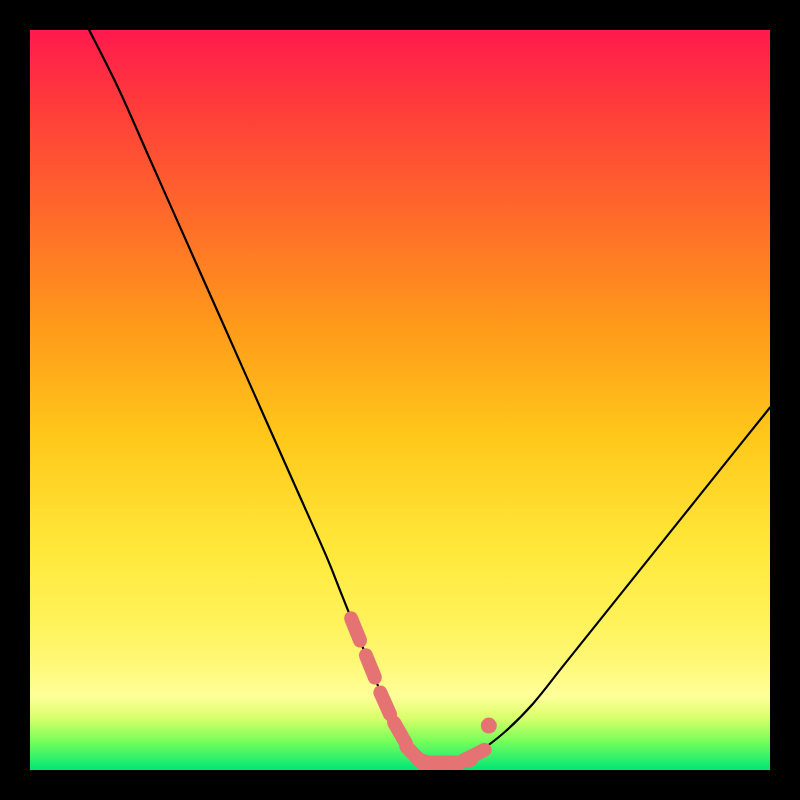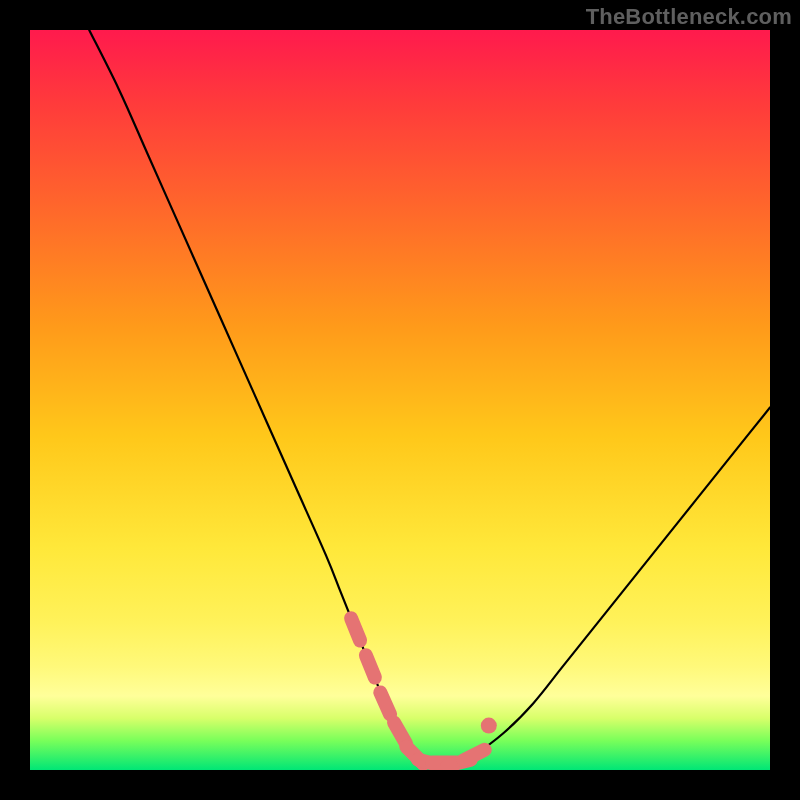--- a/index.html
+++ b/index.html
@@ -55,21 +55,20 @@
     top: 0;
     left: 0;
     width: 740px;
     height: 740px;
   }
 </style>
 </head>
 <body>
 
 <div class="frame">
-  <div class="watermark">TheBottleneck.com</div>
   <div class="plot-area">
     <svg class="curve" viewBox="0 0 740 740" preserveAspectRatio="none">
       <path d="M 59.2 0.0 C 64.5 10.7, 78.1 36.6, 88.8 59.2 C 99.5 81.8, 107.7 101.8, 118.4 125.8 C 129.1 149.8, 137.3 168.4, 148.0 192.4 C 158.7 216.4, 166.9 235.0, 177.6 259.0 C 188.3 283.0, 196.5 301.6, 207.2 325.6 C 217.9 349.6, 226.1 368.2, 236.8 392.2 C 247.5 416.2, 255.7 434.8, 266.4 458.8 C 277.1 482.8, 288.0 506.8, 296.0 525.4 C 304.0 544.0, 305.5 549.1, 310.8 562.4 C 316.1 575.7, 320.3 586.1, 325.6 599.4 C 330.9 612.7, 335.1 623.1, 340.4 636.4 C 345.7 649.7, 349.9 661.4, 355.2 673.4 C 360.5 685.4, 364.7 693.7, 370.0 703.0 C 375.3 712.3, 379.5 719.9, 384.8 725.2 C 390.1 730.5, 394.3 731.3, 399.6 732.6 C 404.9 733.9, 409.1 732.6, 414.4 732.6 C 419.7 732.6, 423.9 733.9, 429.2 732.6 C 434.5 731.3, 436.0 730.5, 444.0 725.2 C 452.0 719.9, 462.9 712.3, 473.6 703.0 C 484.3 693.7, 492.5 685.4, 503.2 673.4 C 513.9 661.4, 522.1 649.7, 532.8 636.4 C 543.5 623.1, 551.7 612.7, 562.4 599.4 C 573.1 586.1, 581.3 575.7, 592.0 562.4 C 602.7 549.1, 610.9 538.7, 621.6 525.4 C 632.3 512.1, 640.5 501.7, 651.2 488.4 C 661.9 475.1, 670.1 464.7, 680.8 451.4 C 691.5 438.1, 699.7 427.7, 710.4 414.4 C 721.1 401.1, 734.7 384.1, 740.0 377.4" stroke="#000000" stroke-width="2.2" fill="none" stroke-linecap="round"></path>
       <g>
           <line x1="321.1" y1="588.3" x2="330.1" y2="610.5" stroke="#e57373" stroke-width="14" stroke-linecap="round"></line>
           <line x1="335.9" y1="625.3" x2="344.9" y2="647.5" stroke="#e57373" stroke-width="14" stroke-linecap="round"></line>
           <line x1="350.3" y1="662.4" x2="360.1" y2="684.4" stroke="#e57373" stroke-width="14" stroke-linecap="round"></line>
           <line x1="364.0" y1="692.6" x2="376.0" y2="713.4" stroke="#e57373" stroke-width="14" stroke-linecap="round"></line>
           <line x1="376.3" y1="716.7" x2="393.3" y2="733.7" stroke="#e57373" stroke-width="14" stroke-linecap="round"></line>
           <line x1="388.0" y1="729.7" x2="411.2" y2="735.5" stroke="#e57373" stroke-width="14" stroke-linecap="round"></line>

